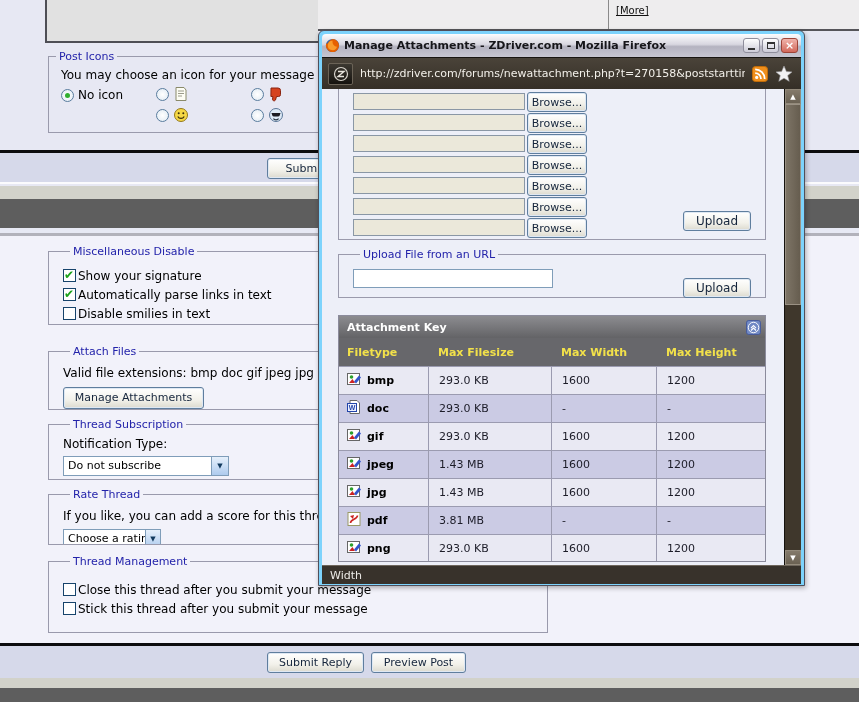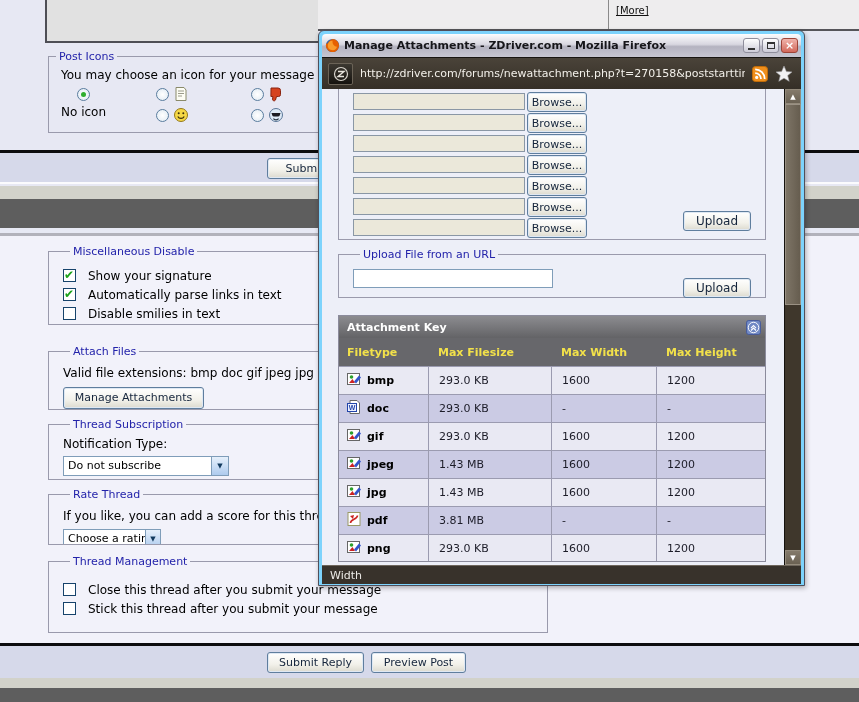--- a/index.html
+++ b/index.html
@@ -32,21 +32,21 @@
   .submit-band{ top:153px; height:31px; background:#d6d9ea; border-bottom:2px solid #fbfbfd; }
   .submit-btn{ position:absolute; left:267px; top:5px; width:76px; height:21px; }
   .b1{ top:186px; height:13px; background:#d2d2ca; }
   .b2{ top:199px; height:29px; background:#5e5e5e; }
   .options-region{ position:absolute; left:0; top:228px; width:859px; height:415px; background:#f2f2fa; }
   .subline-a{ position:absolute; left:0; top:0; width:859px; height:5px; background:#e7e9f4; }
   .subline-b{ position:absolute; left:0; top:5px; width:859px; height:3px; background:#b2b2bb; }
   .options-region fieldset.fs{ background:#f2f2fa; }
   .options-region fieldset.fs legend{ background:#f2f2fa; }
   .fs-misc{ left:48px; top:17px; width:500px; height:80px; padding:8px 0 0 14px; }
-  .check-row{ display:flex; align-items:center; gap:12px; height:19px; font-size:12px; white-space:nowrap; }
+  .check-row{ display:flex; align-items:center; gap:2px; height:19px; font-size:12px; white-space:nowrap; }
   .checkbox{ display:inline-block; width:13px; height:13px; border:1px solid #16436b; background:#fff; position:relative; flex:0 0 13px; }
   .checkbox.checked::after{ content:"\2714"; position:absolute; left:0px; top:-2px; color:#1aa11a; font-size:12px; font-weight:bold; }
   .fs-attach{ left:48px; top:117px; width:500px; height:65px; padding:8px 0 0 14px; overflow:hidden; }
   .attach-text{ font-size:12px; white-space:nowrap; margin-bottom:6px; }
   .manage-btn{ width:141px; height:22px; font-size:12px; }
   .fs-sub{ left:48px; top:190px; width:500px; height:62px; padding:6px 0 0 14px; }
   .sub-label{ font-size:12px; margin-bottom:3px; }
   .xp-select{ display:inline-flex; align-items:center; border:1px solid #7f9db9; background:#fff; height:20px; font-size:11px; padding-left:4px; cursor:pointer; }
   .xp-select .sel-text{ white-space:nowrap; overflow:hidden; }
   .arrow-btn{ width:17px; height:18px; margin-left:auto; border-left:1px solid #7f9db9; background:linear-gradient(#e6f0fb,#aecbee); display:flex; align-items:center; justify-content:center; font-size:7px; color:#123a5e; }
@@ -128,21 +128,21 @@
 
   <div class="top-strip">
     <span class="divider-v"></span>
     <a class="more-link">[More]</a>
   </div>
 
   <fieldset class="fs posticons">
     <legend>Post Icons</legend>
     <div class="pi-desc">You may choose an icon for your message from the following list:</div>
     <div class="pi-grid">
-      <label class="radio-item" style="left:12px; top:4px;flex-direction:column;">
+      <label class="radio-item" style="left:12px; top:4px;">
         <span class="radio selected"></span>
         <span>No icon</span>
       </label>
       <label class="radio-item" style="left:107px; top:2px;">
         <span class="radio"></span>
         <span class="pi-ic">
           <svg width="16" height="16" viewBox="0 0 16 16">
               <path d="M3 1.5 L11 1.5 L13 4 L13 14.5 L3 14.5 Z" fill="#fdfdf4" stroke="#8a8a6a"></path>
               <line x1="5" y1="5" x2="11" y2="5" stroke="#9a9a8a"></line>
               <line x1="5" y1="7.5" x2="11" y2="7.5" stroke="#9a9a8a"></line>

